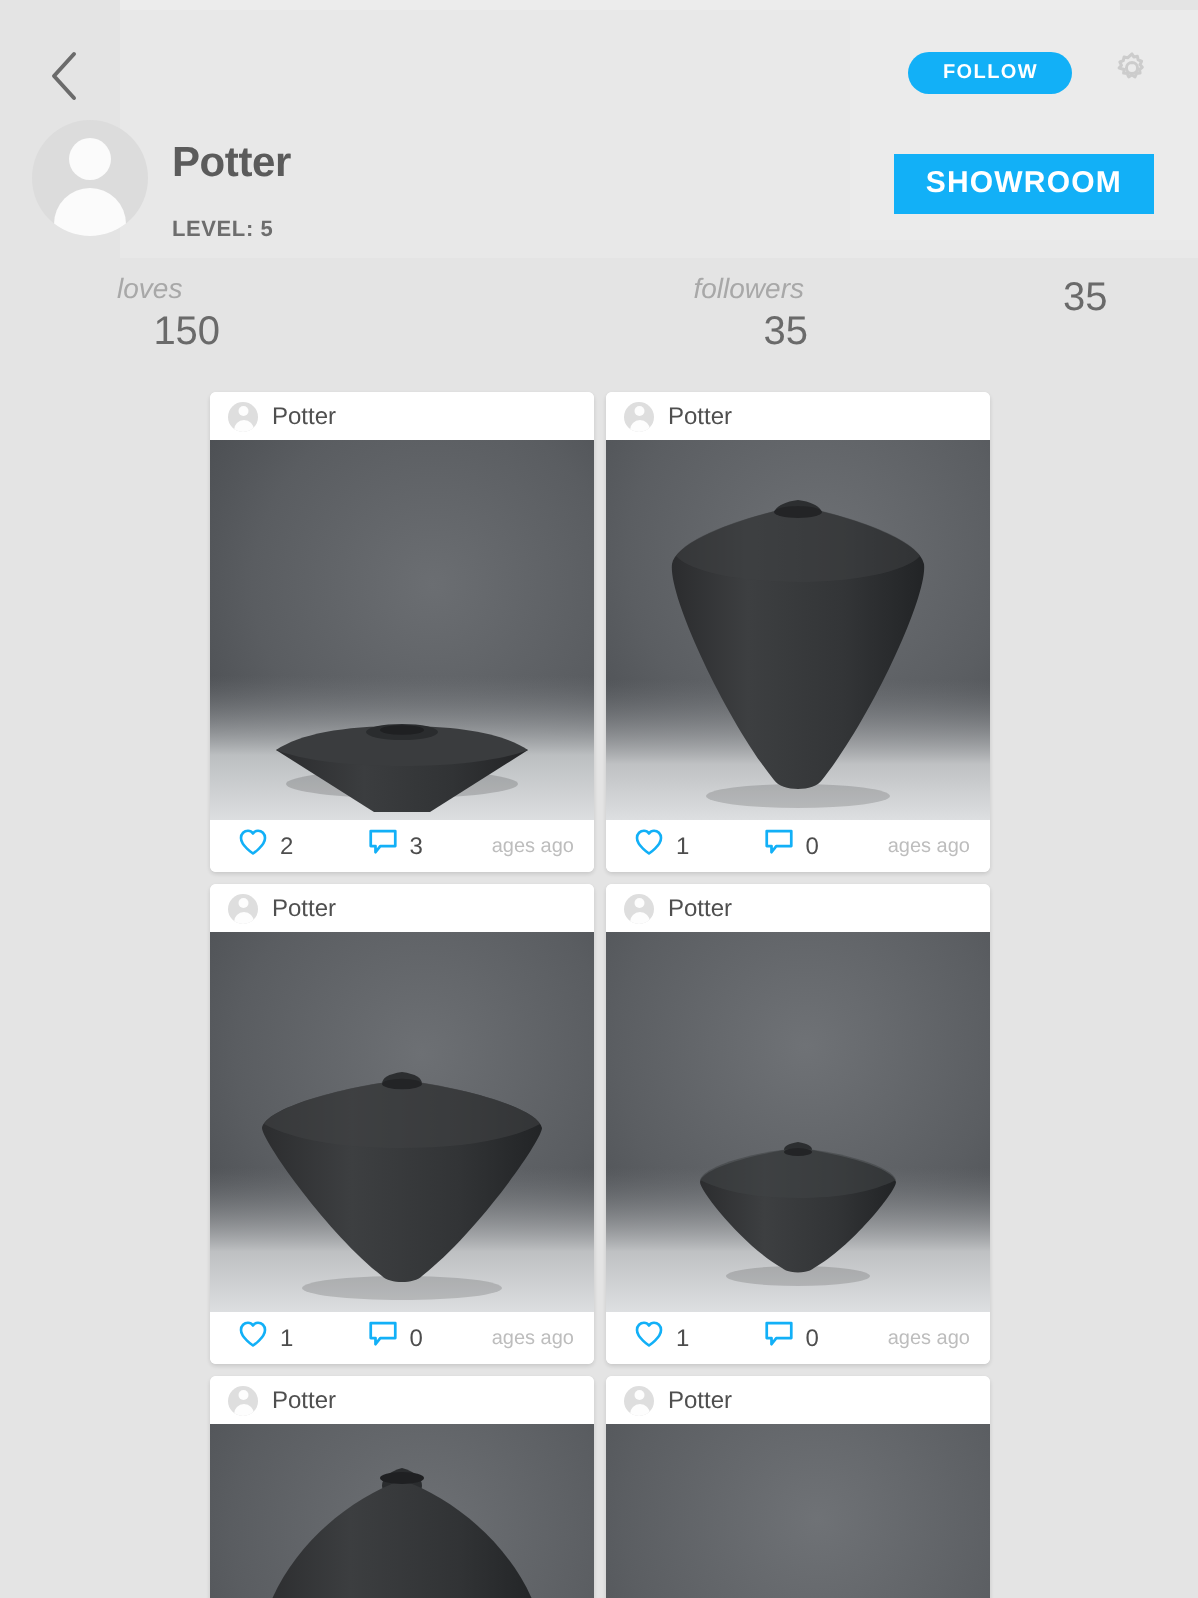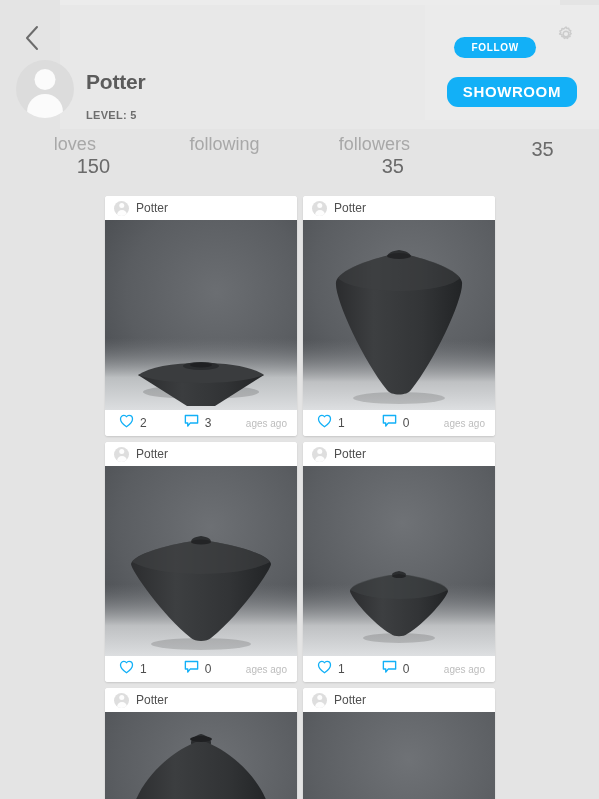--- a/index.html
+++ b/index.html
@@ -104,60 +104,60 @@
     font-size: 10px;
     font-weight: bold;
     letter-spacing: 0.7px;
     border: none;
     border-radius: 13px;
     padding: 0 17px;
     height: 21px;
     line-height: 21px;
     cursor: pointer;
     font-family: "Liberation Sans", sans-serif;
-    margin-top: 11px;
   }
   .gear-btn {
     position: absolute;
     right: 22px; top: 25px;
     width: 22px; height: 22px;
     display: flex; align-items: center; justify-content: center;
     cursor: pointer;
   }
   .showroom-btn {
     position: absolute;
     right: 22px; top: 77px;
     background: #12b0f7;
     color: #ffffff;
     font-size: 15px;
     font-weight: bold;
     letter-spacing: 0.6px;
     border: none;
-    border-radius: 11px;
+    border-radius: 0;
     padding: 0 16px;
     height: 30px;
     line-height: 30px;
     cursor: pointer;
     font-family: "Liberation Sans", sans-serif;
   }
 
   
   .stats {
     position: absolute;
     left: 0; top: 136px; width: 599px;
     display: flex;
   }
   .stat {
     flex: 1;
     text-align: center;
   }
   .stat-label {
-    font-size: 18px;
+    font-size: 14px;
     color: #a8a8a8;
     line-height: 17px;
+    font-style: italic;
   }
   .stat-value {
     font-size: 20px;
     color: #6a6a6a;
     line-height: 25px;
     margin-top: 1px;
     padding-left: 37px;
   }
 
   
@@ -289,21 +289,20 @@
 
   <button class="showroom-btn">SHOWROOM</button>
 </div>
 
 <div class="stats">
   <div class="stat">
     <div class="stat-label">loves</div>
     <div class="stat-value">150</div>
   </div>
   <div class="stat">
-    <div class="stat-label">following</div>
   </div>
   <div class="stat">
     <div class="stat-label">followers</div>
     <div class="stat-value">35</div>
   </div>
   <div class="stat">
     <div class="stat-value">35</div>
   </div>
 </div>
 

